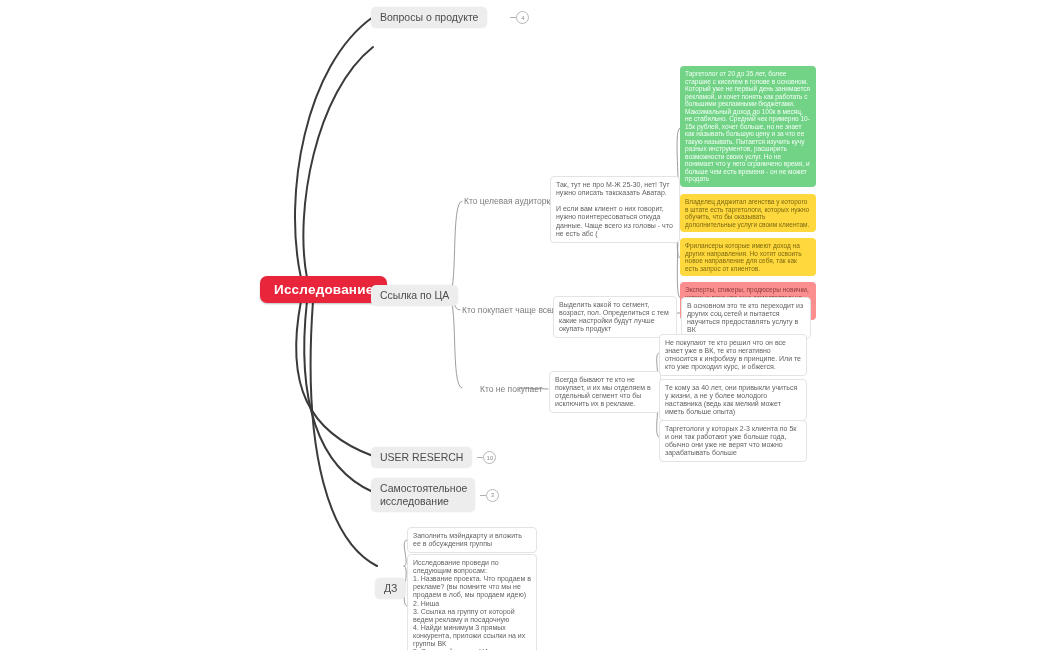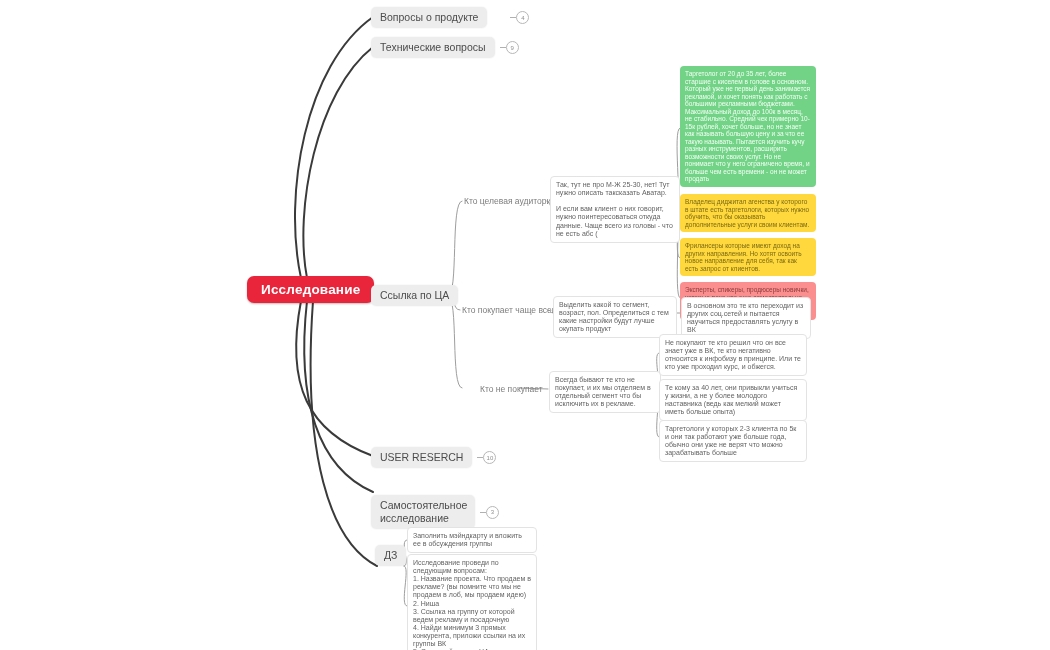--- a/index.html
+++ b/index.html
@@ -76,61 +76,54 @@
       <path d="M 519 388 L 548 389"></path>
       <path d="M 656 389 C 663 389 652 353 659 353"></path>
       <path d="M 656 389 C 661 389 655 397 659 397"></path>
       <path d="M 656 389 C 663 389 652 437 659 437"></path>
 
       <path d="M 404 566 C 411 566 399 540 407 540"></path>
       <path d="M 404 566 C 411 566 399 606 407 606"></path>
     </g>
   </svg>
 
-  <div class="node" style="left:247px;top:276px;">
+  <div class="node" style="left:260px;top:276px;">
     <div class="root-pill" style="background: rgb(233, 37, 60);">Исследование</div>
   </div>
 
   <div class="node branch" style="left:371px;top:7px;gap:23px;">
     <div class="pill">Вопросы о продукте</div>
     <div class="badge-wrap">
       <span class="badge-dash"></span>
       <span class="badge">4</span>
     </div>
   </div>
 
-  <div class="node branch" style="left:371px;top:37px;">
-    <div class="pill">Технические вопросы</div>
-    <div class="badge-wrap">
-      <span class="badge-dash"></span>
-      <span class="badge">9</span>
-    </div>
-  </div>
 
   <div class="node branch" style="left:371px;top:285px;">
     <div class="pill">Ссылка по ЦА</div>
   </div>
 
   <div class="node branch" style="left:371px;top:447px;">
     <div class="pill">USER RESERCH</div>
     <div class="badge-wrap">
       <span class="badge-dash"></span>
       <span class="badge">10</span>
     </div>
   </div>
 
-  <div class="node branch" style="left:371px;top:495px;">
+  <div class="node branch" style="left:371px;top:478px;">
     <div class="pill wrap">Самостоятельное исследование</div>
     <div class="badge-wrap">
       <span class="badge-dash"></span>
       <span class="badge">3</span>
     </div>
   </div>
 
-  <div class="node branch" style="left:375px;top:545px;">
+  <div class="node branch" style="left:375px;top:578px;">
     <div class="pill">ДЗ</div>
   </div>
 
   <div class="node lbl2" style="left:464px;top:196px;">Кто целевая аудитория?</div>
   <div class="node lbl2" style="left:462px;top:305px;">Кто покупает чаще всего</div>
   <div class="node lbl2" style="left:464px;top:384px;padding-left:16px;">Кто не покупает</div>
 
   <div class="node note" style="left:550px;top:176px;width:118px;">Так, тут не про М-Ж 25-30, нет! Тут нужно описать таксказать Аватар.
 
 И если вам клиент о них говорит, нужно поинтересоваться откуда данные. Чаще всего из головы - что не есть абс (</div>

